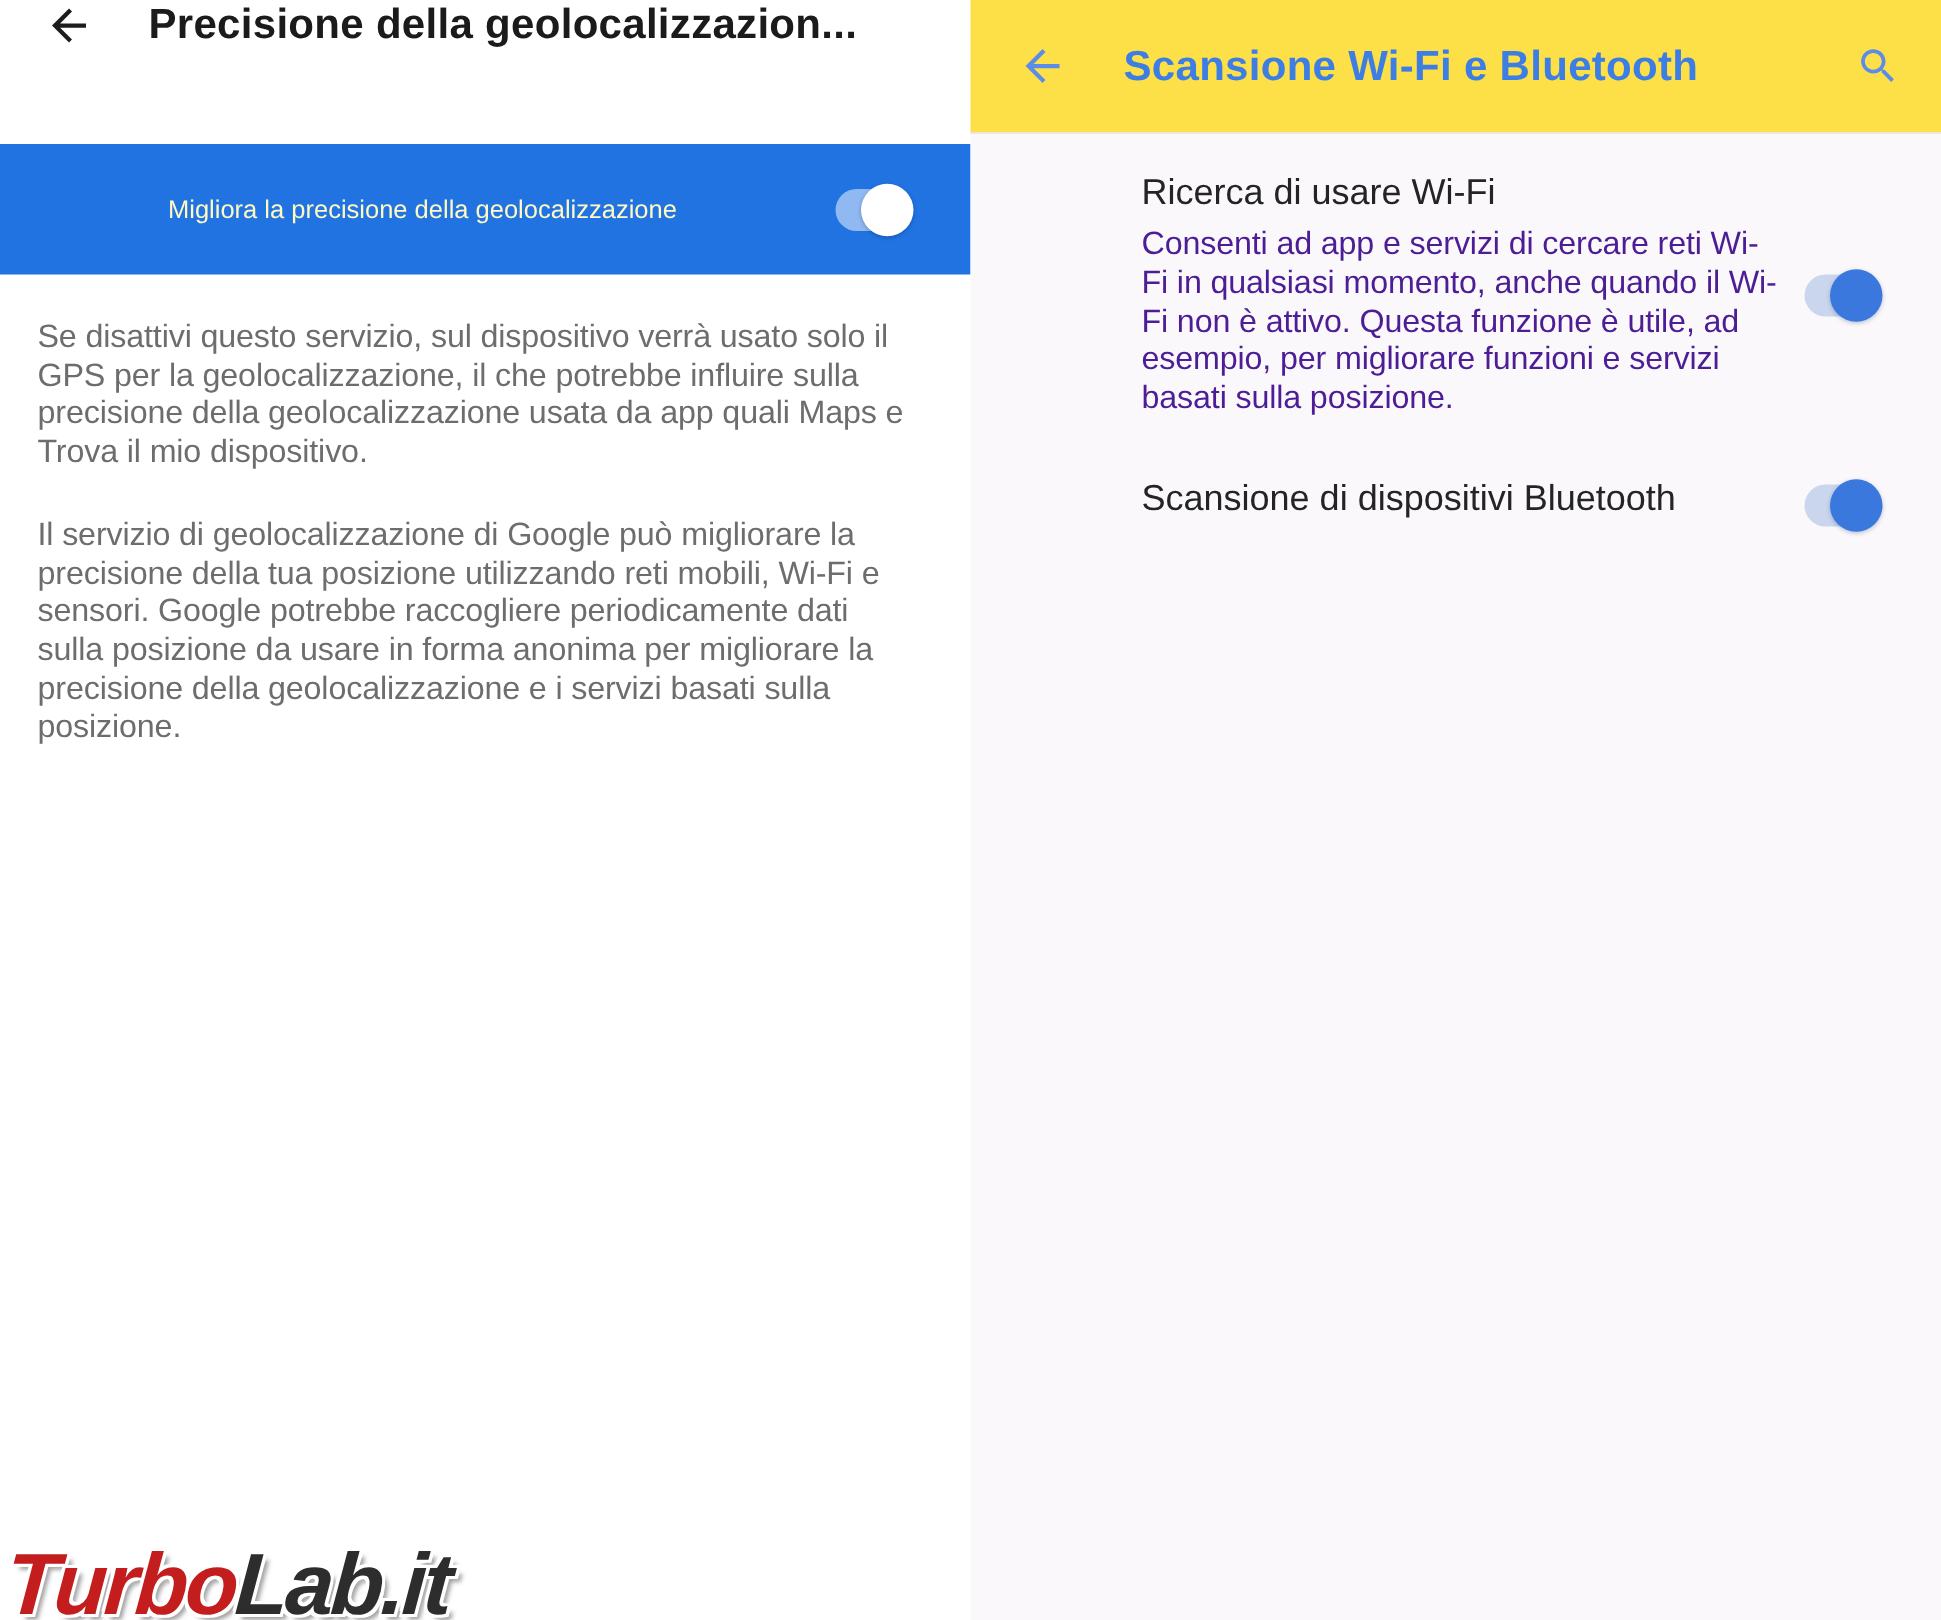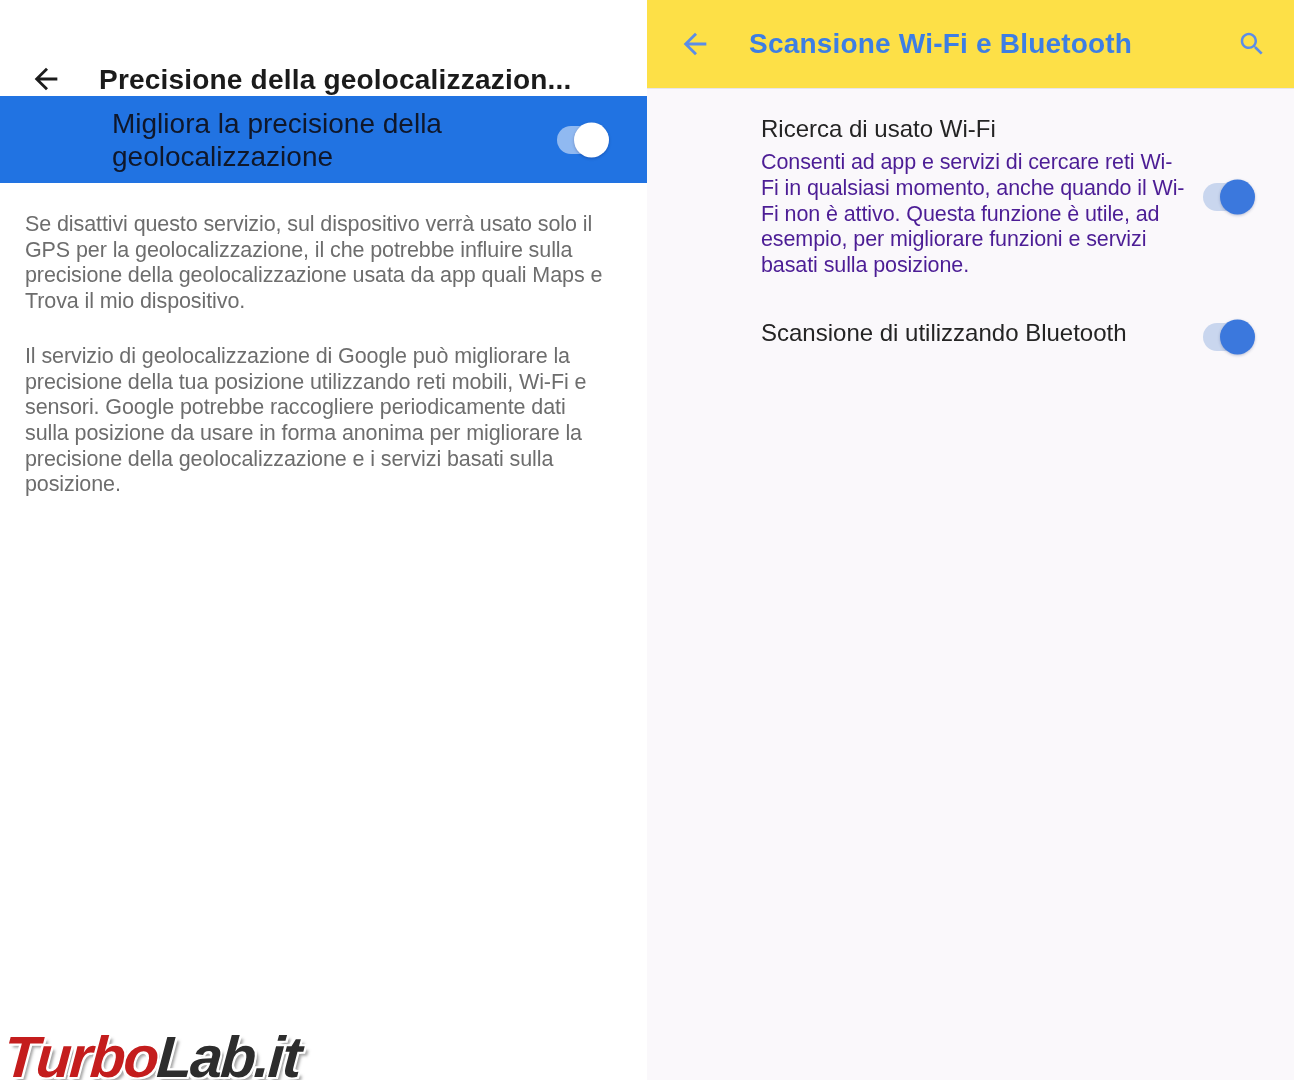--- a/index.html
+++ b/index.html
@@ -10,34 +10,34 @@
   }
   .screen { display: flex; width: 1294px; height: 1080px; }
 
   
   .panel-left {
     width: 647px; height: 1080px; background: #ffffff;
     position: relative; flex-shrink: 0;
   }
   .appbar-left {
     height: 96px; background: #ffffff;
-    display: flex; align-items: flex-end;
+    display: flex; align-items: flex-start;
   }
   .appbar-left .back { margin-left: 29px; width: 34px; height: 34px; color: #1c1c1c; cursor: pointer; }
   .appbar-left .title {
     margin-left: 36px; font-size: 28px; font-weight: 700;
     color: #1b1b1b; letter-spacing: 0.2px; white-space: nowrap;
   }
   .banner {
     background: #2173e2; min-height: 87px;
     display: flex; align-items: center;
     padding: 10px 38px 10px 112px;
   }
   .banner-label {
-    flex: 1; color: #0f172a; font-size: 28px; line-height: 33px; font-weight: 400;
+    flex: 1; color: #fef9c3; font-size: 17px; line-height: 33px; font-weight: 400;
   }
   .section-heading {
     margin: 23px 0 0 25px; color: #1a73e8;
     font-size: 21px; font-weight: 700; letter-spacing: 0.1px;
   }
   .para {
     width: 586px; margin: 29px 0 0 25px;
     color: #6d6d6d; font-size: 21.5px; line-height: 25.7px; letter-spacing: -0.1px;
   }
 
@@ -144,32 +144,32 @@
       <span class="title">Scansione Wi-Fi e Bluetooth</span>
       <span class="search">
         <svg viewBox="0 0 24 24" width="30" height="30" fill="currentColor">
           <path d="M15.5 14h-.79l-.28-.27C15.41 12.59 16 11.11 16 9.5 16 5.91 13.09 3 9.5 3S3 5.91 3 9.5 5.91 16 9.5 16c1.61 0 3.09-.59 4.23-1.57l.27.28v.79l5 4.99L20.49 19l-4.99-5zm-6 0C7.01 14 5 11.99 5 9.5S7.01 5 9.5 5 14 7.01 14 9.5 11.99 14 9.5 14z"></path>
         </svg>
       </span>
     </div>
 
     <div class="setting-row">
       <div class="setting-text">
-        <div class="setting-title">Ricerca di usato Wi-Fi</div>
+        <div class="setting-title">Ricerca di usare Wi-Fi</div>
         <div class="setting-desc">Consenti ad app e servizi di cercare reti Wi-Fi in qualsiasi momento, anche quando il Wi-Fi non è attivo. Questa funzione è utile, ad esempio, per migliorare funzioni e servizi basati sulla posizione.</div>
       </div>
       <span class="switch switch-blue">
         <span class="track"></span>
         <span class="knob"></span>
       </span>
     </div>
 
     <div class="setting-row">
       <div class="setting-text">
-        <div class="setting-title">Scansione di utilizzando Bluetooth</div>
+        <div class="setting-title">Scansione di dispositivi Bluetooth</div>
       </div>
       <span class="switch switch-blue">
         <span class="track"></span>
         <span class="knob"></span>
       </span>
     </div>
 
   </div>
 </div>
 

